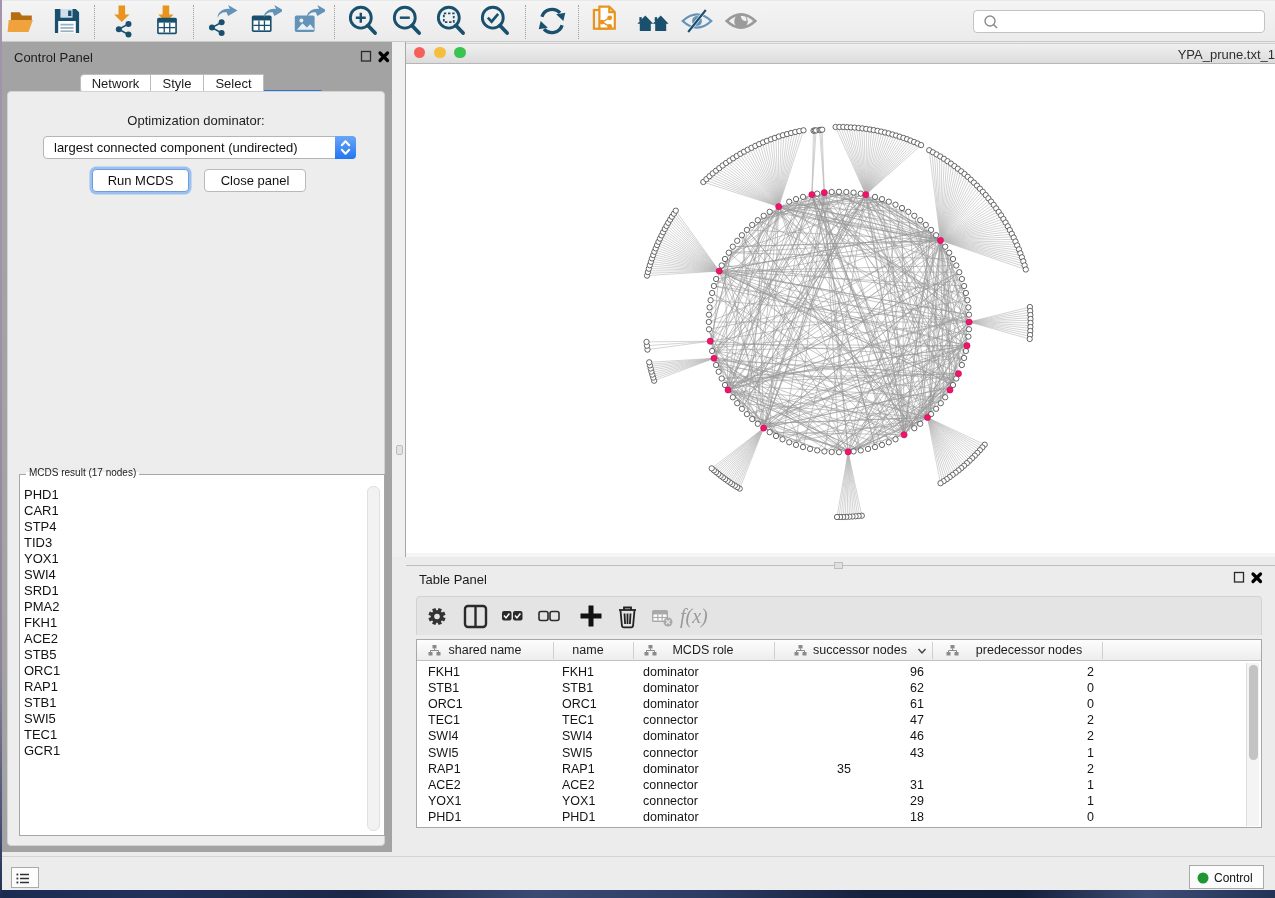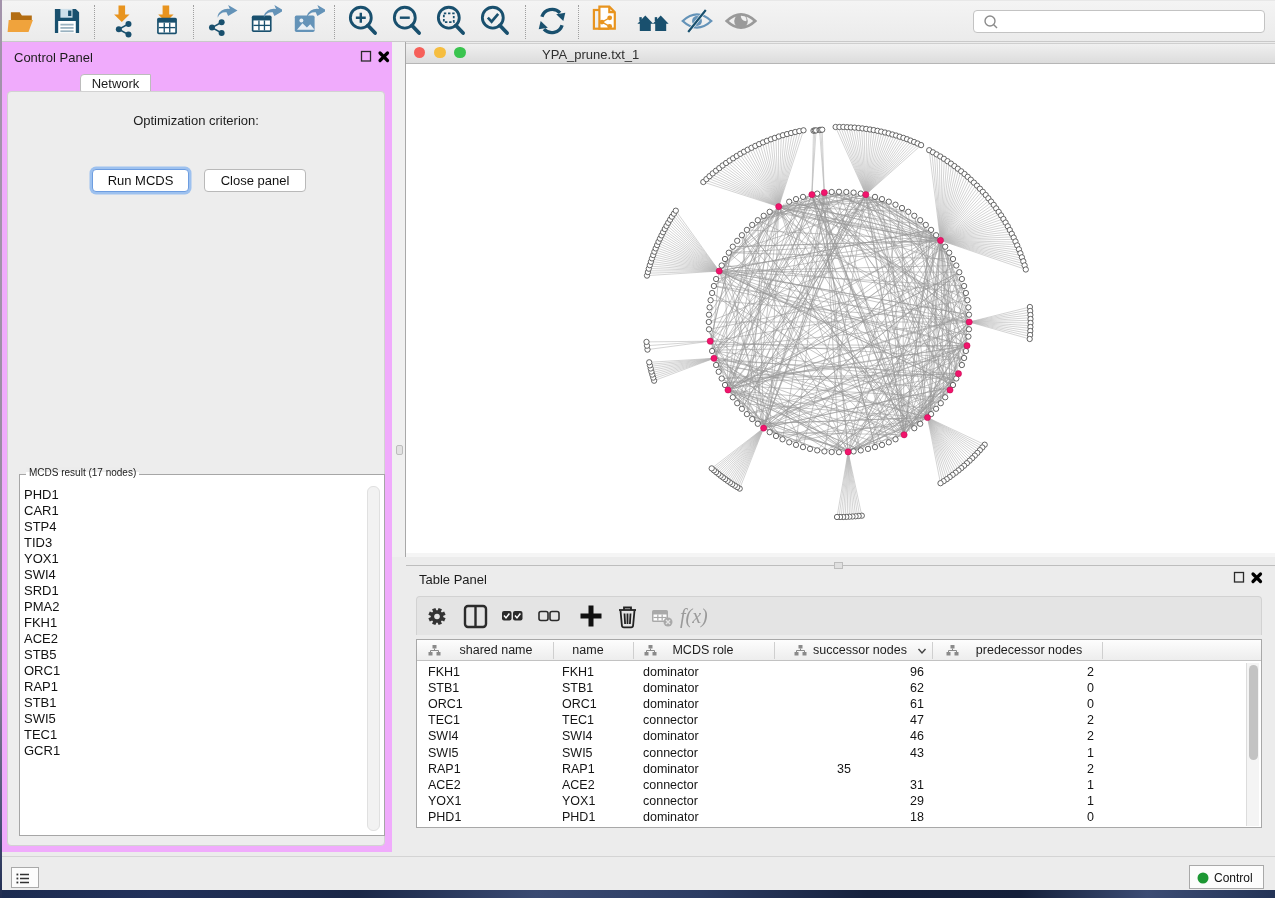--- a/index.html
+++ b/index.html
@@ -6,24 +6,24 @@
 body { font-family:"Liberation Sans", sans-serif; background:#ececec; position:relative; }
 .abs { position:absolute; }
 
 #toolbar { left:0; top:0; width:1275px; height:42px; background:linear-gradient(#f4f4f4,#ebebeb);
   border-bottom:1px solid #c9c9c9; border-top:1px solid #e8e8e8; }
 .tsep { position:absolute; top:4px; height:34px; width:0; border-left:1px dotted #9f9f9f; }
 .ticon { position:absolute; top:3px; width:34px; height:34px; }
 #searchbox { position:absolute; left:973px; top:9px; width:292px; height:23px; background:#fff;
   border:1px solid #c3c3c3; border-radius:4px; }
 
-#cpanel { left:0; top:42px; width:392px; height:810px; background:#f0abfc; }
+#cpanel { left:0; top:42px; width:392px; height:810px; background:#a3a3a3; }
 #cpanel .title { position:absolute; left:14px; top:8px; z-index:5; font-size:13px; color:#1c1c1c; }
 .winbtns { position:absolute; }
-.tabbar { position:absolute; display:flex; height:19px; font-size:13px; color:#1c1c1c;flex-direction:column; }
+.tabbar { position:absolute; display:flex; height:19px; font-size:13px; color:#1c1c1c; }
 .tab { background:#fff; border:1px solid #bcbcbc; border-left:none; padding:0; line-height:18px; text-align:center; }
 .tab:first-child { border-left:1px solid #bcbcbc; border-radius:4px 0 0 4px; }
 .tab:last-child { border-radius:0 4px 4px 0;margin-top:16px; }
 .tab.sel { background:linear-gradient(#5b9ef8,#2273f3); color:#fff; border-color:#2e6fd4; }
 #cpbox { position:absolute; left:7px; top:49px; width:378px; height:755px; border:1px solid #d2d2d2;
   border-radius:4px; background:#ededed; }
 #optlabel { position:absolute; left:0; top:71px; width:100%; text-align:center; font-size:13px; color:#1c1c1c; }
 #dropdown { position:absolute; left:43px; top:94px; width:313px; height:23px; background:#fff;
   border:1px solid #b5b5b5; border-radius:4px; font-size:13px; color:#111; line-height:21px; padding-left:10px; }
 #dd-btn { position:absolute; right:-1px; top:-1px; width:21px; height:23px; border-radius:0 4px 4px 0;
@@ -40,21 +40,21 @@
   border:1px solid #e0e0e0; border-radius:6px; }
 
 #vsplit { left:392px; top:42px; width:14px; height:515px; background:#f0f0f0; border-right:1px solid #a8a8a8; }
 #vsplit2 { left:392px; top:557px; width:14px; height:295px; background:#ececec; }
 #vhandle { position:absolute; left:4px; top:403px; width:7px; height:10px; background:#e2e2e2;
   border:1px solid #bdbdbd; border-radius:2px; }
 
 #netwin { left:406px; top:43px; width:869px; height:514px; background:#fff; }
 #nettitle { position:absolute; left:0; top:0; width:100%; height:21px;
   background:linear-gradient(#f0f0f0,#dcdcdc); border-bottom:1px solid #b6b6b6; border-top:1px solid #cfcfcf; }
-#nettitle .txt { position:absolute; left:0; right:0; top:3px; text-align:left; font-size:13px; color:#2f2f2f; }
+#nettitle .txt { position:absolute; left:0; right:0; top:3px; text-align:right; font-size:13px; color:#2f2f2f; }
 .tl { position:absolute; top:2.8px; width:11.5px; height:11.5px; border-radius:50%; }
 #netfoot { position:absolute; left:0; bottom:0; width:100%; height:4px; background:#f5f5f5; }
 
 #tpanel { left:406px; top:565px; width:869px; height:291px; background:#ececec; border-top:1px solid #bdbdbd; }
 #tpanel .title { position:absolute; left:13px; top:6px; font-size:13px; color:#1c1c1c; }
 #ttoolbar { position:absolute; left:10px; top:30px; width:846px; height:39px; background:#e4e4e4;
   border:1px solid #d2d2d2; border-radius:4px 4px 0 0; border-bottom:none; }
 #ttable { position:absolute; left:10px; top:73px; width:846px; height:189px; background:#fff; border:1px solid #a8a8a8; }
 #thead { position:absolute; left:0; top:0; width:100%; height:21px; background:linear-gradient(#fdfdfd,#ededed);
   border-bottom:1px solid #c2c2c2; font-size:12.5px; color:#1c1c1c; }
@@ -240,21 +240,24 @@
 <rect x="4.5" y="1.5" width="9" height="9.5" fill="none" stroke="#2a2a2a" stroke-width="1.3"></rect>
 <path d="M23 3 l7.5 7.5 M30.5 3 l-7.5 7.5" stroke="#000" stroke-width="3.2" stroke-linecap="round"></path>
     </svg>
     <div class="tabbar" style="left:80px;top:32px">
       <div class="tab" style="width:71px">Network</div>
       <div class="tab" style="width:53px">Style</div>
       <div class="tab" style="width:60px">Select</div>
       <div class="tab sel" style="width:58px">MCDS</div>
     </div>
     <div id="cpbox"></div>
-    <div id="optlabel">Optimization criterion:</div>
+    <div id="optlabel">Optimization dominator:</div>
+    <div id="dropdown">largest connected component (undirected)<div id="dd-btn"><svg width="21" height="23" viewBox="0 0 21 23">
+          <path d="M6.8 9.2 l3.7 -4 l3.7 4 M6.8 13.8 l3.7 4 l3.7 -4" fill="none" stroke="#fff" stroke-width="2" stroke-linecap="round" stroke-linejoin="round"></path>
+        </svg></div></div>
     <div class="btn" id="runbtn">Run MCDS</div>
     <div class="btn" id="closebtn">Close panel</div>
     <div id="mcdsbox">
       <div id="mcdslegend">MCDS result (17 nodes)</div>
       <div id="mcdslist">PHD1<br>CAR1<br>STP4<br>TID3<br>YOX1<br>SWI4<br>SRD1<br>PMA2<br>FKH1<br>ACE2<br>STB5<br>ORC1<br>RAP1<br>STB1<br>SWI5<br>TEC1<br>GCR1</div>
       <div id="mcdssb"></div>
     </div>
   </div>
 <div id="vsplit" class="abs">
     <div id="vhandle"></div>
@@ -1212,21 +1215,21 @@
       </svg>
     </div>
     <div id="ttable">
       <div id="thead">
         <svg class="abs" style="left:11px;top:4px" width="13" height="13" viewBox="0 0 13 13">
           <rect x="4.5" y="1" width="4" height="3.5" fill="#8a8a8a"></rect>
           <rect x="0.5" y="8" width="4" height="3.5" fill="#8a8a8a"></rect>
           <rect x="8.5" y="8" width="4" height="3.5" fill="#8a8a8a"></rect>
           <path d="M6.5 4.5 v2 M2.5 8 v-1.5 h8 v1.5" fill="none" stroke="#8a8a8a" stroke-width="1"></path>
         </svg>
-        <div class="hcell" style="left:79px">shared name</div>
+        <div class="hcell" style="left:68px">shared name</div>
         <div class="hsep" style="left:136px"></div>
         <div class="hcell" style="left:171px">name</div>
         <div class="hsep" style="left:216px"></div>
         <svg class="abs" style="left:227px;top:4px" width="13" height="13" viewBox="0 0 13 13">
           <rect x="4.5" y="1" width="4" height="3.5" fill="#8a8a8a"></rect>
           <rect x="0.5" y="8" width="4" height="3.5" fill="#8a8a8a"></rect>
           <rect x="8.5" y="8" width="4" height="3.5" fill="#8a8a8a"></rect>
           <path d="M6.5 4.5 v2 M2.5 8 v-1.5 h8 v1.5" fill="none" stroke="#8a8a8a" stroke-width="1"></path>
         </svg>
         <div class="hcell" style="left:286px">MCDS role</div>

